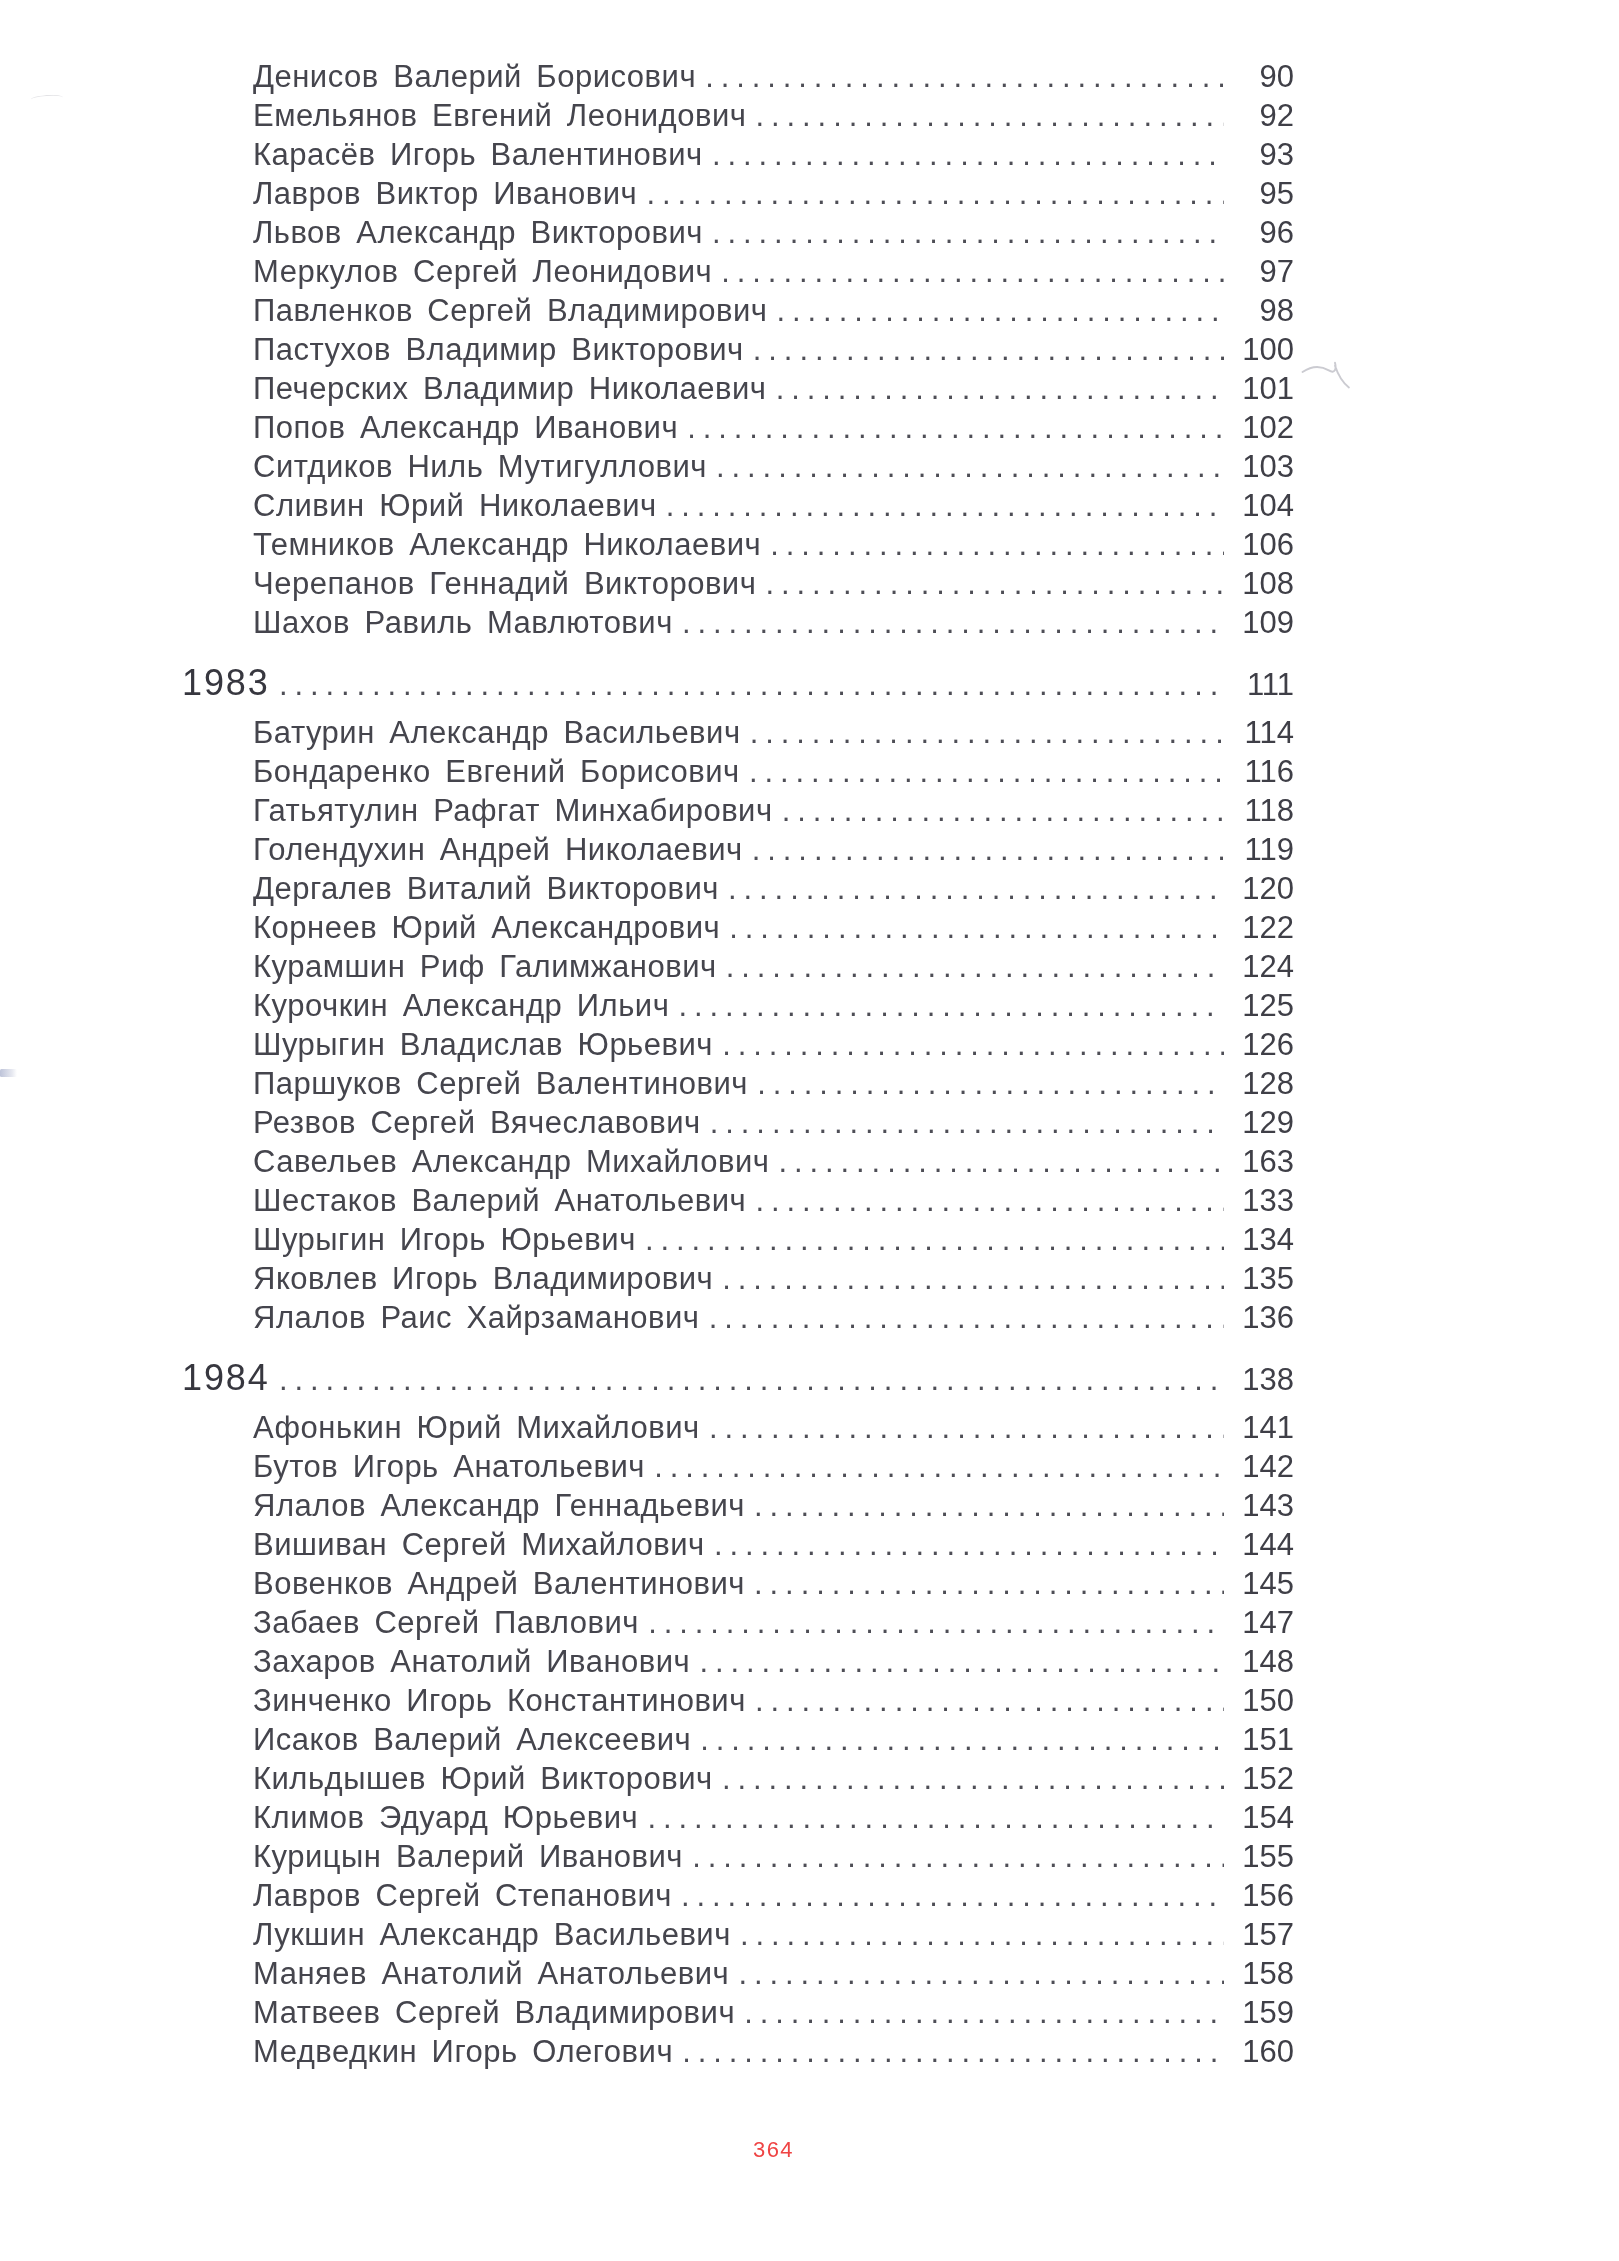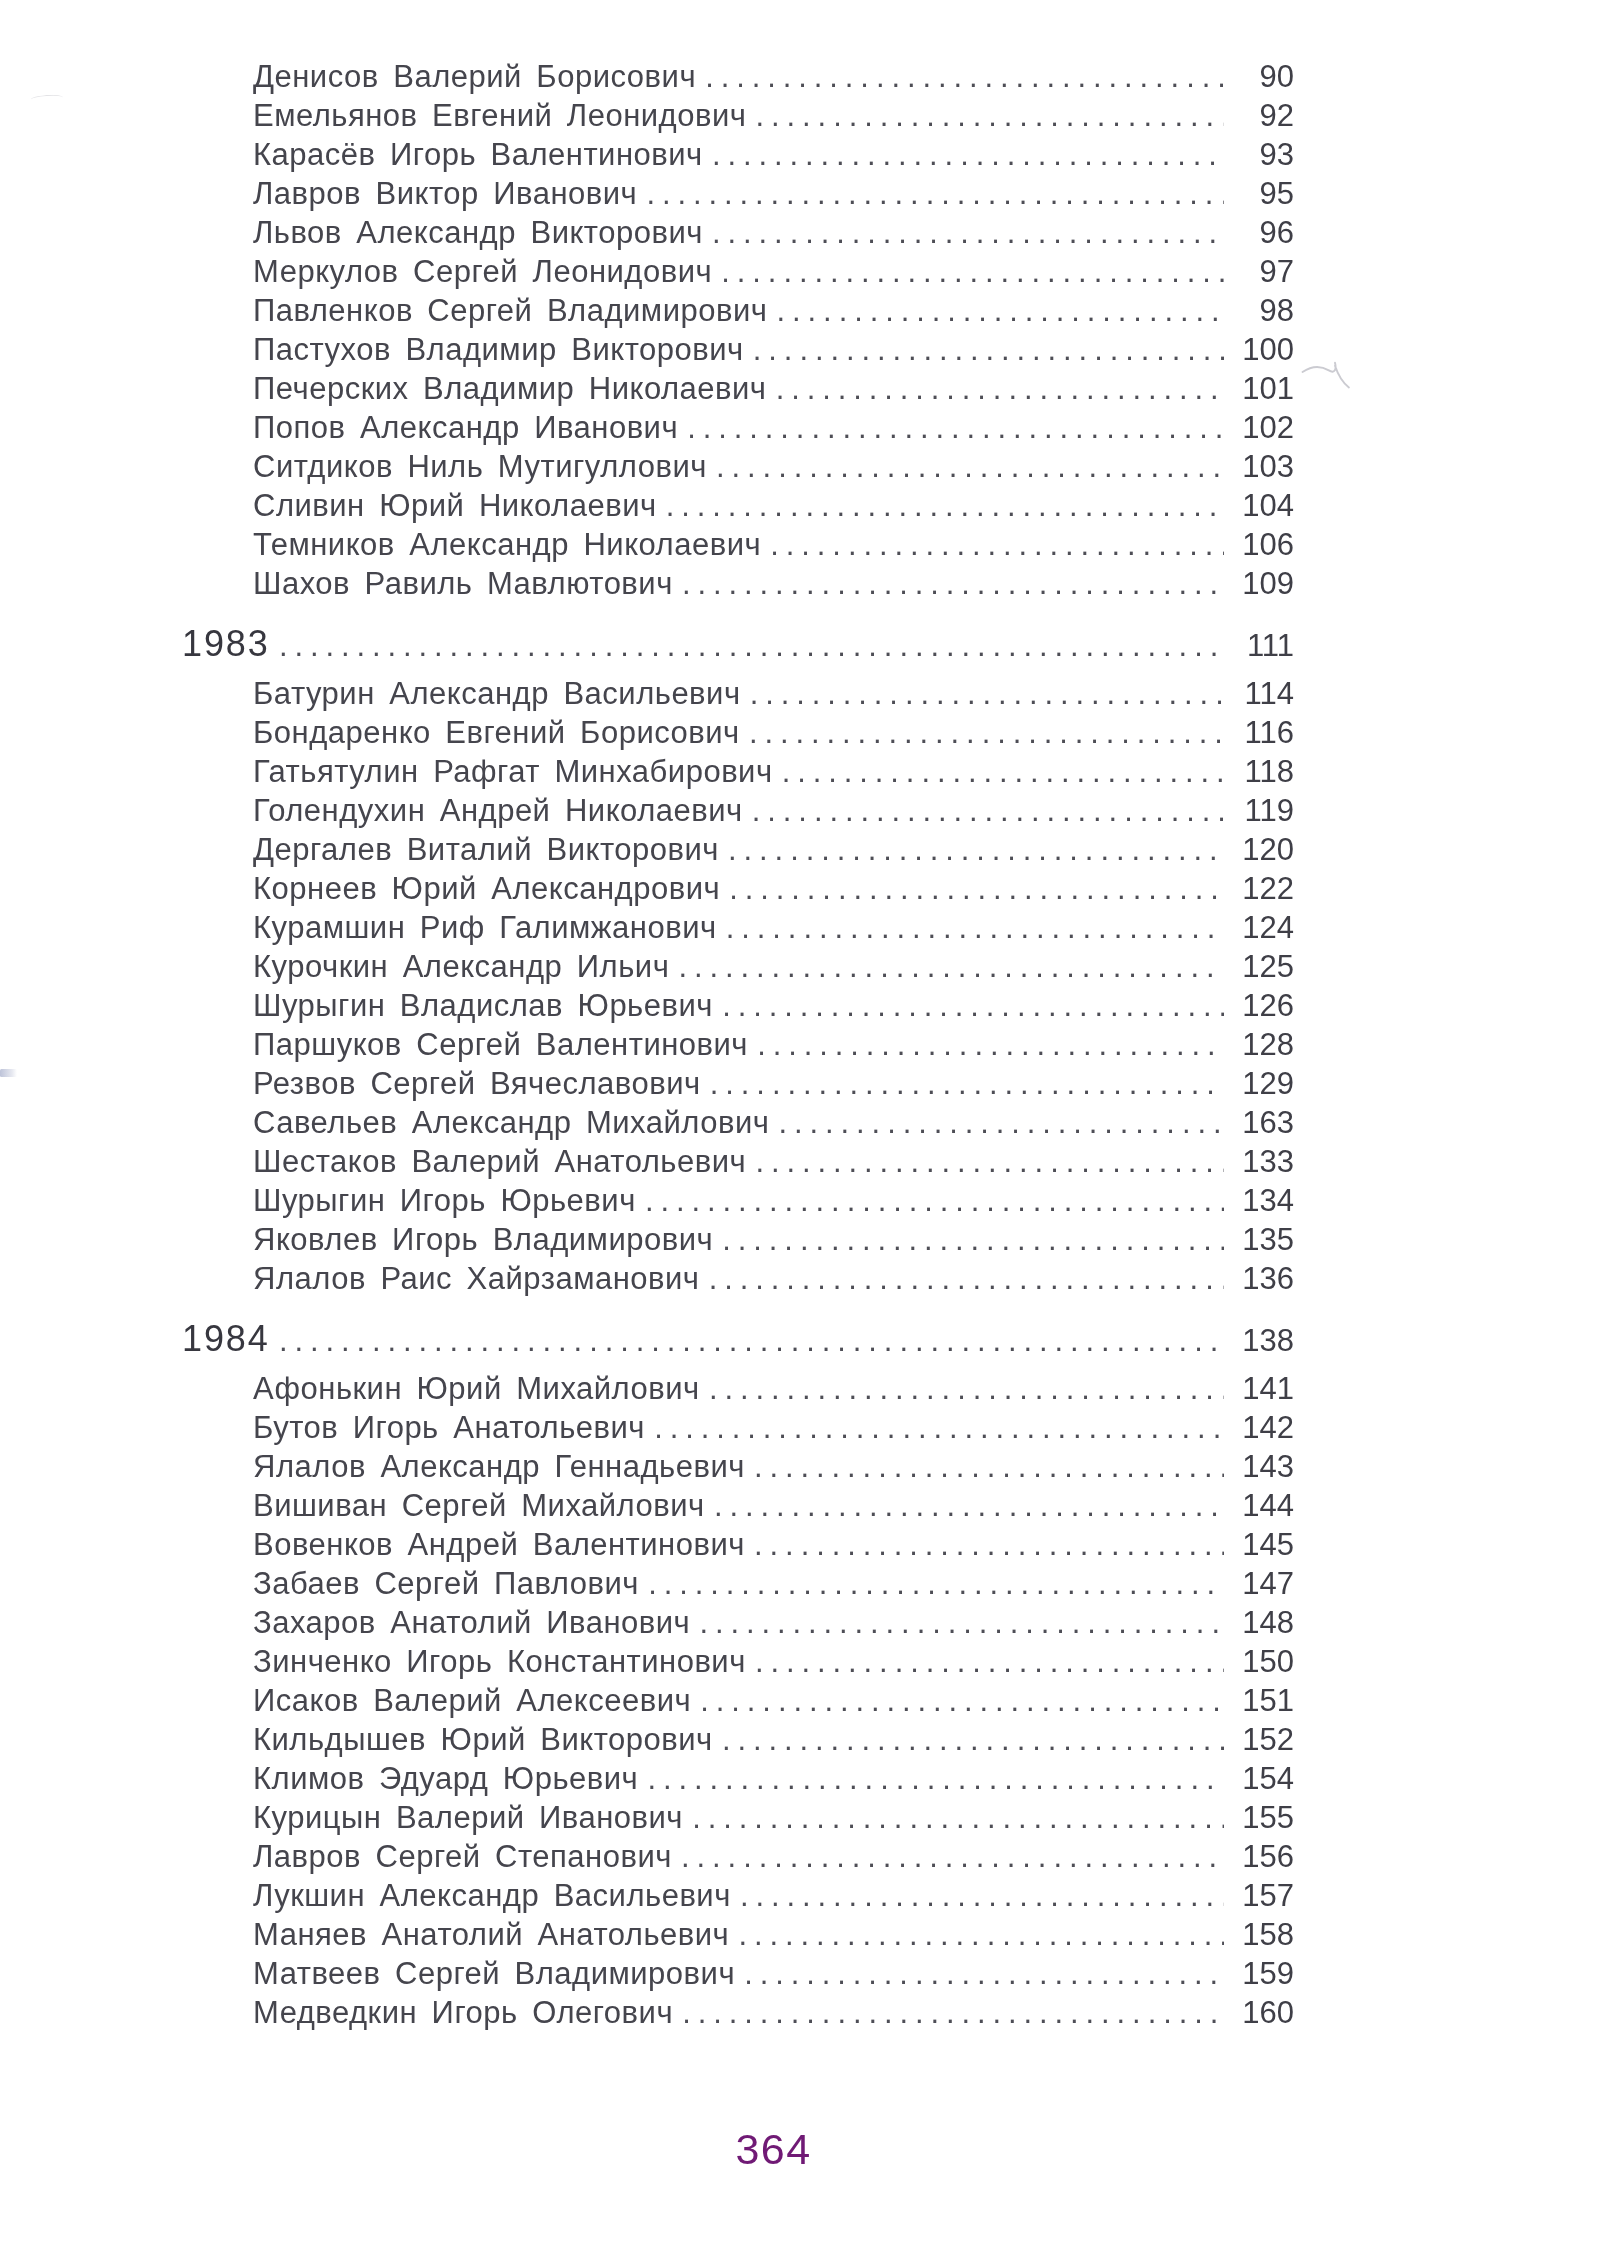--- a/index.html
+++ b/index.html
@@ -69,22 +69,22 @@
     color: #3f3f47;
   }
   #footer-page-number {
     position: absolute;
     left: 253px;
     top: 2130px;
     width: 1041px;
     height: 39px;
     line-height: 39px;
     text-align: center;
-    font-size: 43px;
-    color: #701a75;
+    font-size: 22px;
+    color: #ef4444;
     letter-spacing: 1.5px;
   }
   
   .artifact { position: absolute; pointer-events: none; }
   #artifact-top-left {
     left: 31px; top: 95px; width: 32px; height: 6.1px;
     border-top: 1.5px solid #e3e3e6;
     border-radius: 50%;
     transform: rotate(-4deg);
   }
@@ -163,20 +163,25 @@
         <span class="nm">Сливин Юрий Николаевич</span>
         <span class="leader"></span>
         <span class="pg">104</span>
       </div>
       <div class="row entry">
         <span class="nm">Темников Александр Николаевич</span>
         <span class="leader"></span>
         <span class="pg">106</span>
       </div>
       <div class="row entry">
+        <span class="nm">Черепанов Геннадий Викторович</span>
+        <span class="leader"></span>
+        <span class="pg">108</span>
+      </div>
+      <div class="row entry">
         <span class="nm">Шахов Равиль Мавлютович</span>
         <span class="leader"></span>
         <span class="pg">109</span>
       </div>
       <div class="row year-row">
         <span class="yr">1983</span>
         <span class="leader"></span>
         <span class="pg">111</span>
       </div>
       <div class="row entry">

